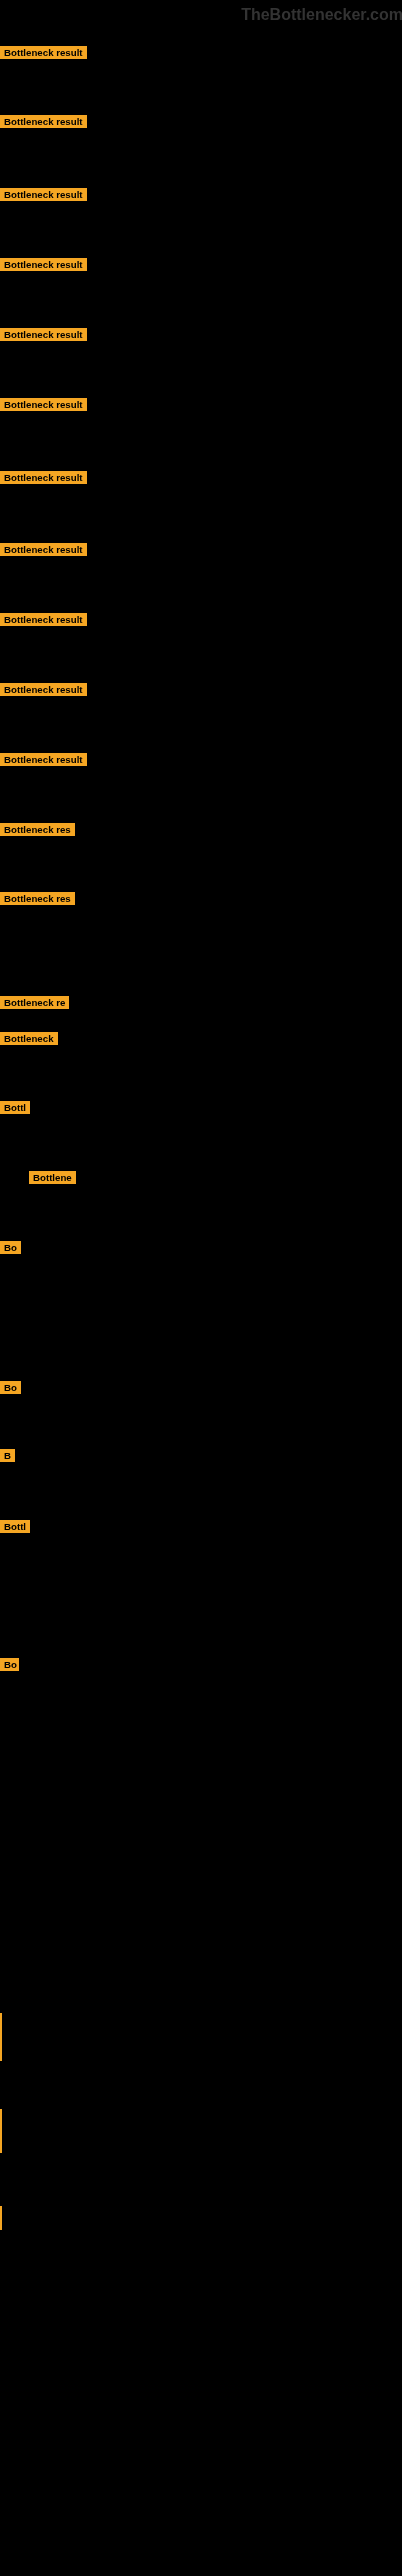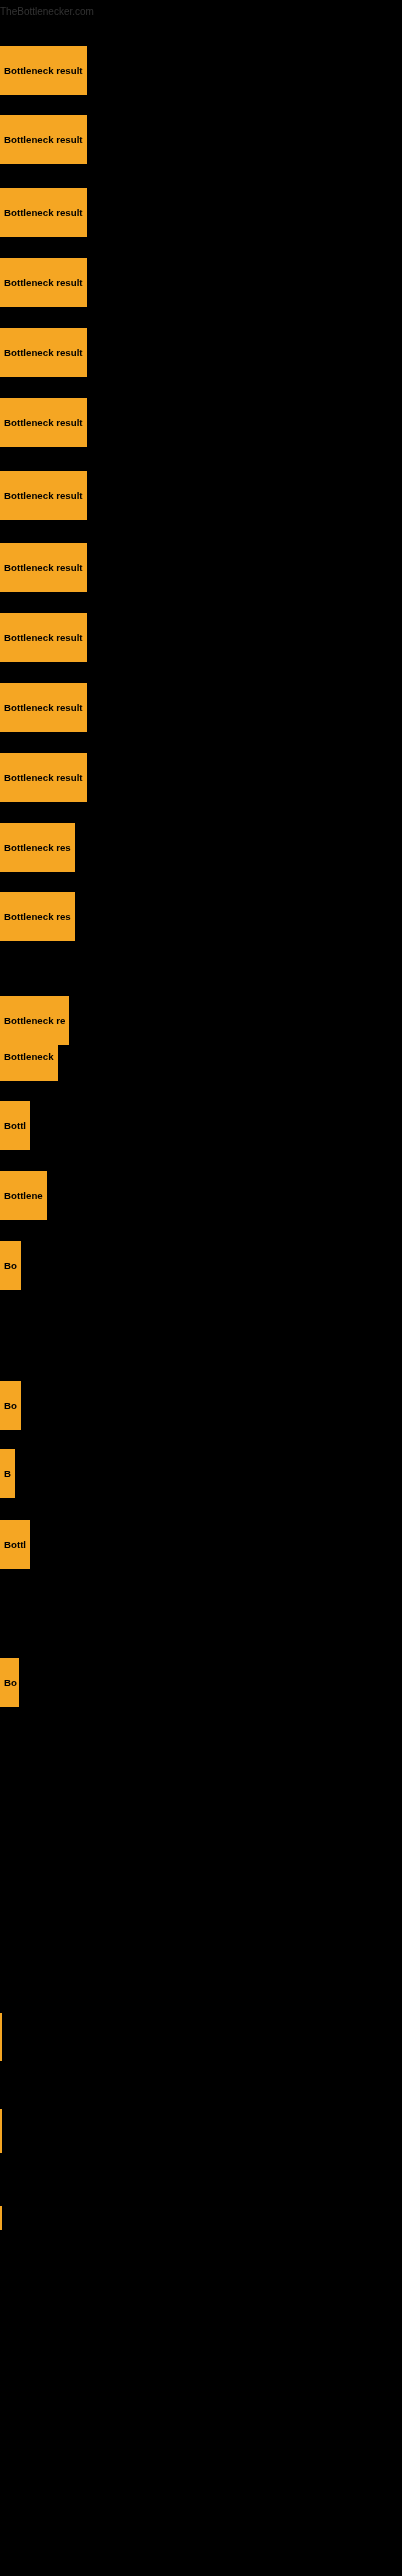--- a/index.html
+++ b/index.html
@@ -14,34 +14,34 @@
       background-color: #000000;
       font-family: Arial, sans-serif;
       position: relative;
     }
 
     .site-title {
       position: absolute;
       top: 6.4px;
       left: 0;
       right: 0;
-      text-align: left;
+      text-align: right;
       color: #333333;
-      font-size: 10px;
-      font-weight: normal;
+      font-size: 16px;
+      font-weight: bold;
     }
 
     .bottleneck-label {
       position: absolute;
       left: 0;
       background-color: #f5a623;
       color: #000000;
       font-size: 9.7px;
       font-weight: bold;
-      padding: 19px 4px;
+      padding: 1px 4px;
       white-space: nowrap;
       overflow: hidden;
     }
 
     .vertical-bar {
       position: absolute;
       left: 0;
       width: 2.4px;
       background-color: #f5a623;
     }
@@ -61,21 +61,21 @@
     <div class="bottleneck-label" style="top: 471px; max-width: 116px;">Bottleneck result</div>
     <div class="bottleneck-label" style="top: 543px; max-width: 117px;">Bottleneck result</div>
     <div class="bottleneck-label" style="top: 613px; max-width: 105px;">Bottleneck result</div>
     <div class="bottleneck-label" style="top: 683px; max-width: 98px;">Bottleneck result</div>
     <div class="bottleneck-label" style="top: 753px; max-width: 91px;">Bottleneck result</div>
     <div class="bottleneck-label" style="top: 823px; max-width: 85px;">Bottleneck res</div>
     <div class="bottleneck-label" style="top: 892px; max-width: 78px;">Bottleneck res</div>
     <div class="bottleneck-label" style="top: 996px; max-width: 71px;">Bottleneck re</div>
     <div class="bottleneck-label" style="top: 1032px; max-width: 58px;">Bottleneck</div>
     <div class="bottleneck-label" style="top: 1101px; max-width: 44px;">Bottl</div>
-    <div class="bottleneck-label" style="top: 1171px; max-width: 50px;">Bottlene</div>
+    <div class="bottleneck-label" style="top: 1171px; max-width: 50px; margin-left: 29px;">Bottlene</div>
     <div class="bottleneck-label" style="top: 1241px; max-width: 22.5px;">Bo</div>
     <div class="bottleneck-label" style="top: 1381px; max-width: 22.5px;">Bo</div>
     <div class="bottleneck-label" style="top: 1449px; max-width: 14.5px;">B</div>
     <div class="bottleneck-label" style="top: 1520px; max-width: 39px;">Bottl</div>
     <div class="bottleneck-label" style="top: 1658px; max-width: 19.3px;">Bo</div>
   </div>
 <div id="bars-container">
     <div class="vertical-bar" style="top: 2013px; height: 48px;"></div>
     <div class="vertical-bar" style="top: 2109px; height: 44px;"></div>
     <div class="vertical-bar" style="top: 2206px; height: 24px;"></div>

